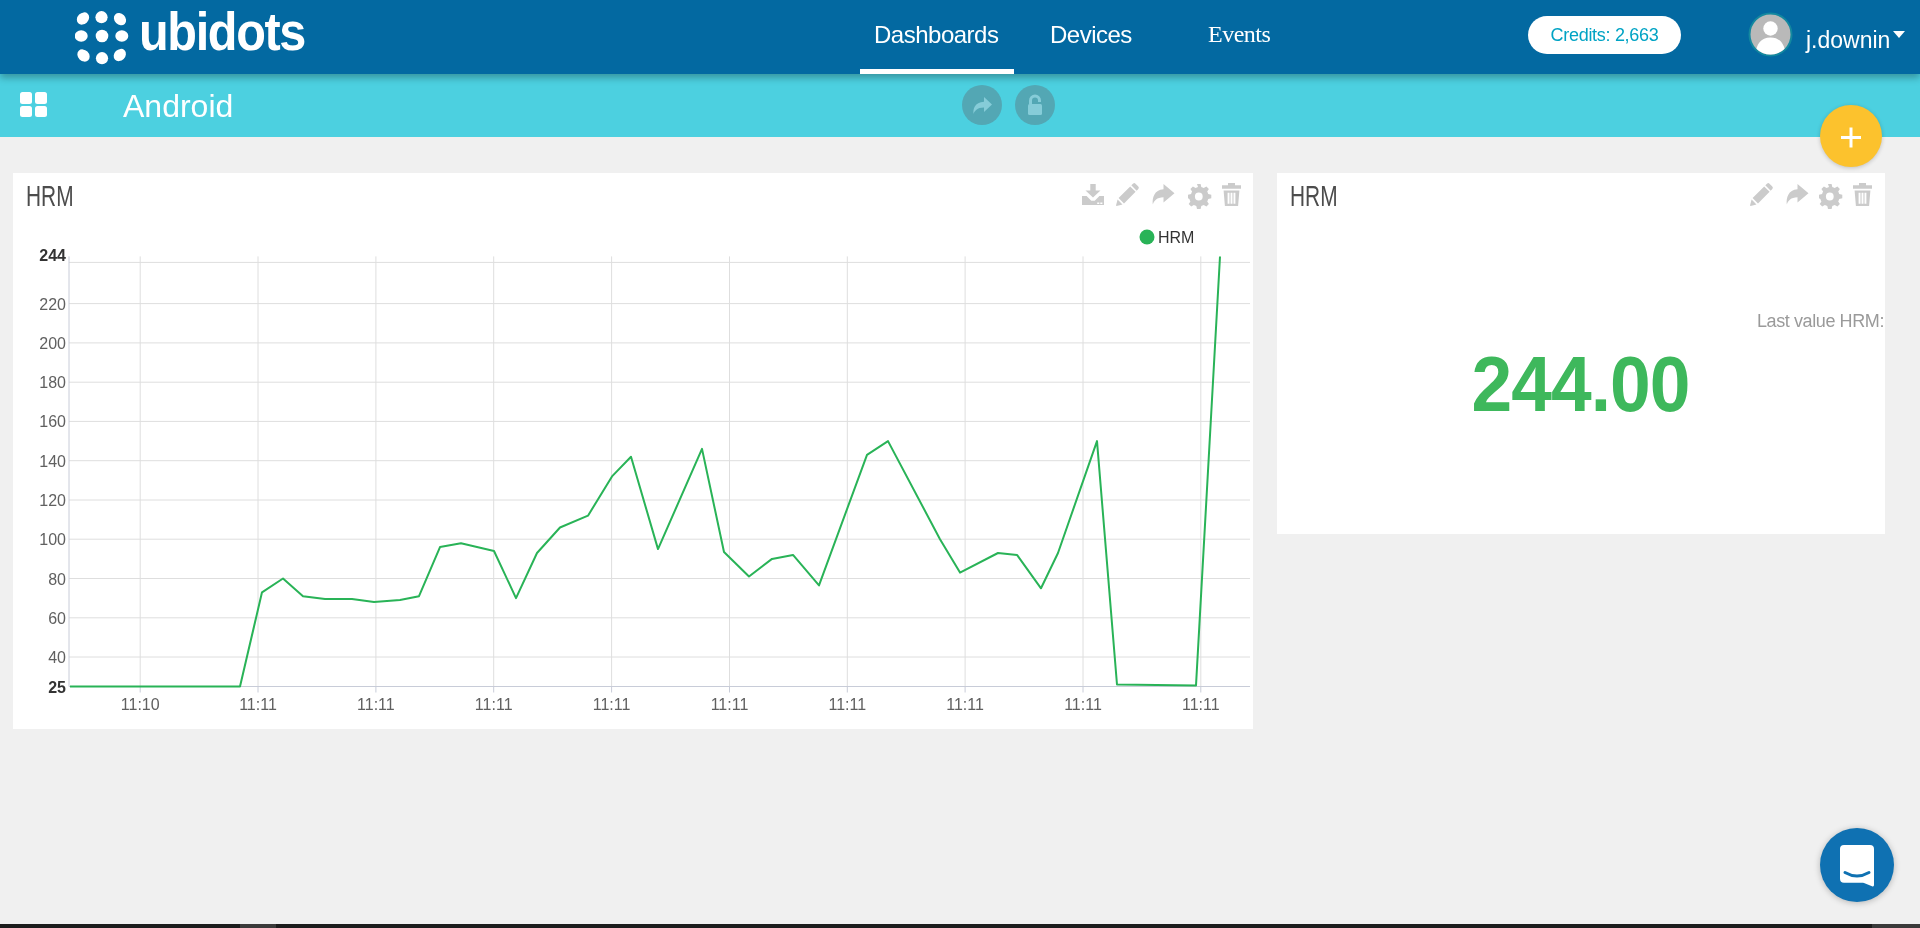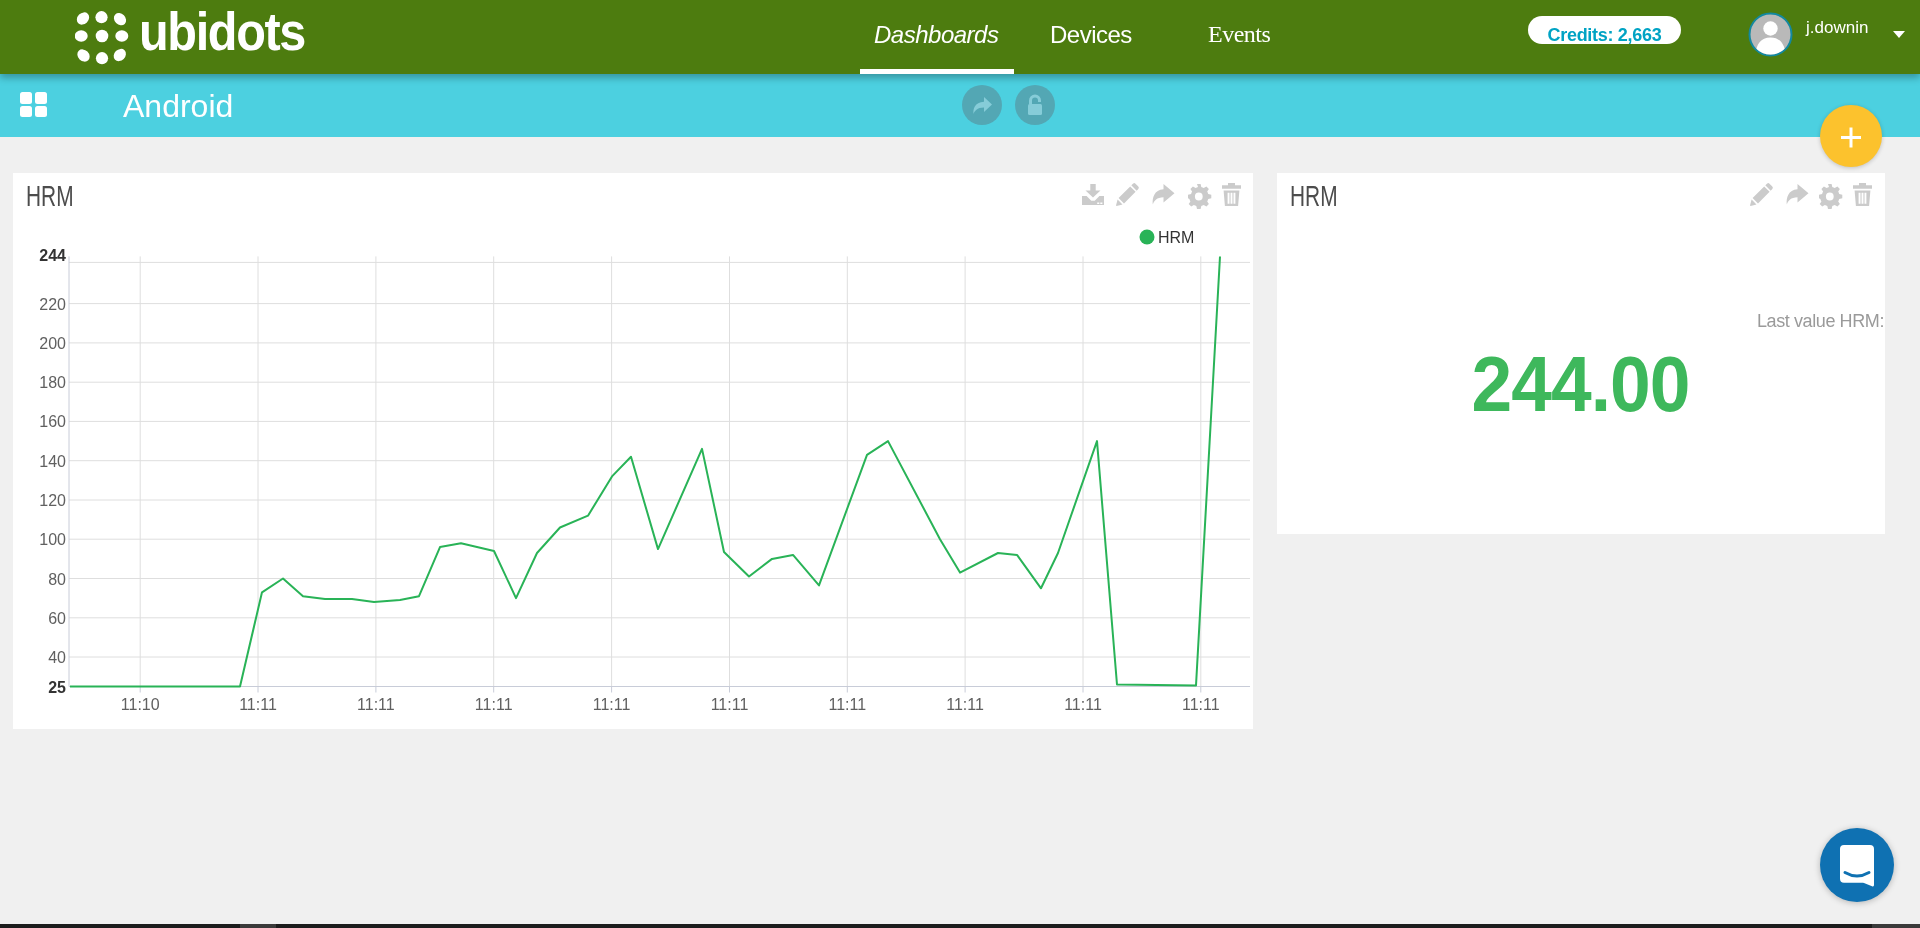--- a/index.html
+++ b/index.html
@@ -1,24 +1,24 @@
 <!DOCTYPE html>
 <html><head>
 <meta charset="utf-8">
 <style>
   * { margin:0; padding:0; box-sizing:border-box; }
   html,body { width:1920px; height:928px; overflow:hidden; font-family:"Liberation Sans", sans-serif; background:#f0f0f0; }
-  .navbar { position:absolute; left:0; top:0; width:1920px; height:74px; background:#4d7c0f; box-shadow:0 4px 7px rgba(0,0,0,0.28); z-index:20; }
+  .navbar { position:absolute; left:0; top:0; width:1920px; height:74px; background:#0369a1; box-shadow:0 4px 7px rgba(0,0,0,0.28); z-index:20; }
   .subbar { position:absolute; left:0; top:74px; width:1920px; height:63px; background:#4cd0e0; z-index:10; }
   .logo { position:absolute; left:75px; top:9px; }
   .logotext { position:absolute; left:139px; top:0px; color:#fff; font-weight:bold; font-size:54px; letter-spacing:-1.5px; transform:scaleX(0.90); transform-origin:left top; }
   .navlink { position:absolute; top:21px; color:#fff; font-size:24px; letter-spacing:-0.5px; }
   .underline { position:absolute; left:860px; top:69px; width:154px; height:5px; background:#fff; }
-  .credits { position:absolute; left:1528px; top:16px; width:153px; height:28px; background:#fff; border-radius:19px; color:#00a3c4; font-weight:bold; font-size:18px; letter-spacing:-0.3px; text-align:center; line-height:38px; }
-  .uname { position:absolute; left:1806px; top:18px; color:#fff; font-size:17px; }
+  .credits { position:absolute; left:1528px; top:16px; width:153px; height:38px; background:#fff; border-radius:19px; color:#00a3c4; font-weight:normal; font-size:18px; letter-spacing:-0.3px; text-align:center; line-height:38px; }
+  .uname { position:absolute; left:1806px; top:27px; color:#fff; font-size:23px; }
   .caret { position:absolute; left:1893px; top:31px; width:0; height:0; border-left:6.5px solid transparent; border-right:6.5px solid transparent; border-top:7.5px solid #fff; }
   .gridicon { position:absolute; left:20px; top:18px; width:27px; height:25px; }
   .gridicon div { position:absolute; width:12px; height:11.5px; background:#fff; border-radius:2.5px; }
   .android { position:absolute; left:123px; top:14px; color:#fff; font-size:32px; font-weight:400; }
   .cbtn { position:absolute; top:11px; width:40px; height:40px; border-radius:50%; background:#53a7b4; }
   .plusbtn { position:absolute; left:1820px; top:105px; width:62px; height:62px; border-radius:50%; background:#fcc22d; z-index:30; box-shadow:0 1px 4px rgba(0,0,0,0.2); }
   .card { position:absolute; background:#fff; }
   .cardtitle { position:absolute; font-size:29px; color:#4c4c4c; font-weight:400; transform:scaleX(0.72); transform-origin:left top; }
   .lastlabel { position:absolute; left:1277px; top:311px; width:607px; text-align:right; font-size:18px; color:#9a9a9a; letter-spacing:-0.4px; }
   .bigval { position:absolute; left:1277px; top:340px; width:607px; text-align:center; font-size:77px; font-weight:bold; color:#3eb85c; letter-spacing:-1px; transform:scaleX(0.95); }
@@ -36,21 +36,21 @@
       <ellipse cx="8" cy="9.5" rx="6.7" ry="5.5" transform="rotate(-45 8 9.5)"></ellipse>
       <ellipse cx="45" cy="10.2" rx="6.7" ry="5.5" transform="rotate(45 45 10.2)"></ellipse>
       <ellipse cx="6.2" cy="27" rx="6.5" ry="5.7"></ellipse>
       <ellipse cx="46.8" cy="27" rx="6.5" ry="5.7"></ellipse>
       <ellipse cx="8.5" cy="46.5" rx="6.7" ry="5.5" transform="rotate(45 8.5 46.5)"></ellipse>
       <circle cx="27" cy="49.2" r="6.1"></circle>
       <ellipse cx="44.8" cy="46" rx="6.7" ry="5.5" transform="rotate(-45 44.8 46)"></ellipse>
     </g>
   </svg>
   <div class="logotext">ubidots</div>
-  <div class="navlink" style="left:874px;font-style:italic;">Dashboards</div>
+  <div class="navlink" style="left:874px;">Dashboards</div>
   <div class="navlink" style="left:1050px;">Devices</div>
   <div class="navlink" style="left:1208px;font-family:Liberation Serif, serif;">Events</div>
   <div class="underline"></div>
   <div class="credits">Credits: 2,663</div>
   <svg style="position:absolute; left:1748px; top:12px;" width="45" height="45" viewBox="0 0 45 45">
     <circle cx="22.5" cy="22.5" r="21" fill="#b9b9b9" stroke="#13889f" stroke-width="2"></circle>
     <clipPath id="avclip">
         <circle cx="22.5" cy="22.5" r="20"></circle>
       </clipPath>
     <g clip-path="url(#avclip)" fill="#fff">

